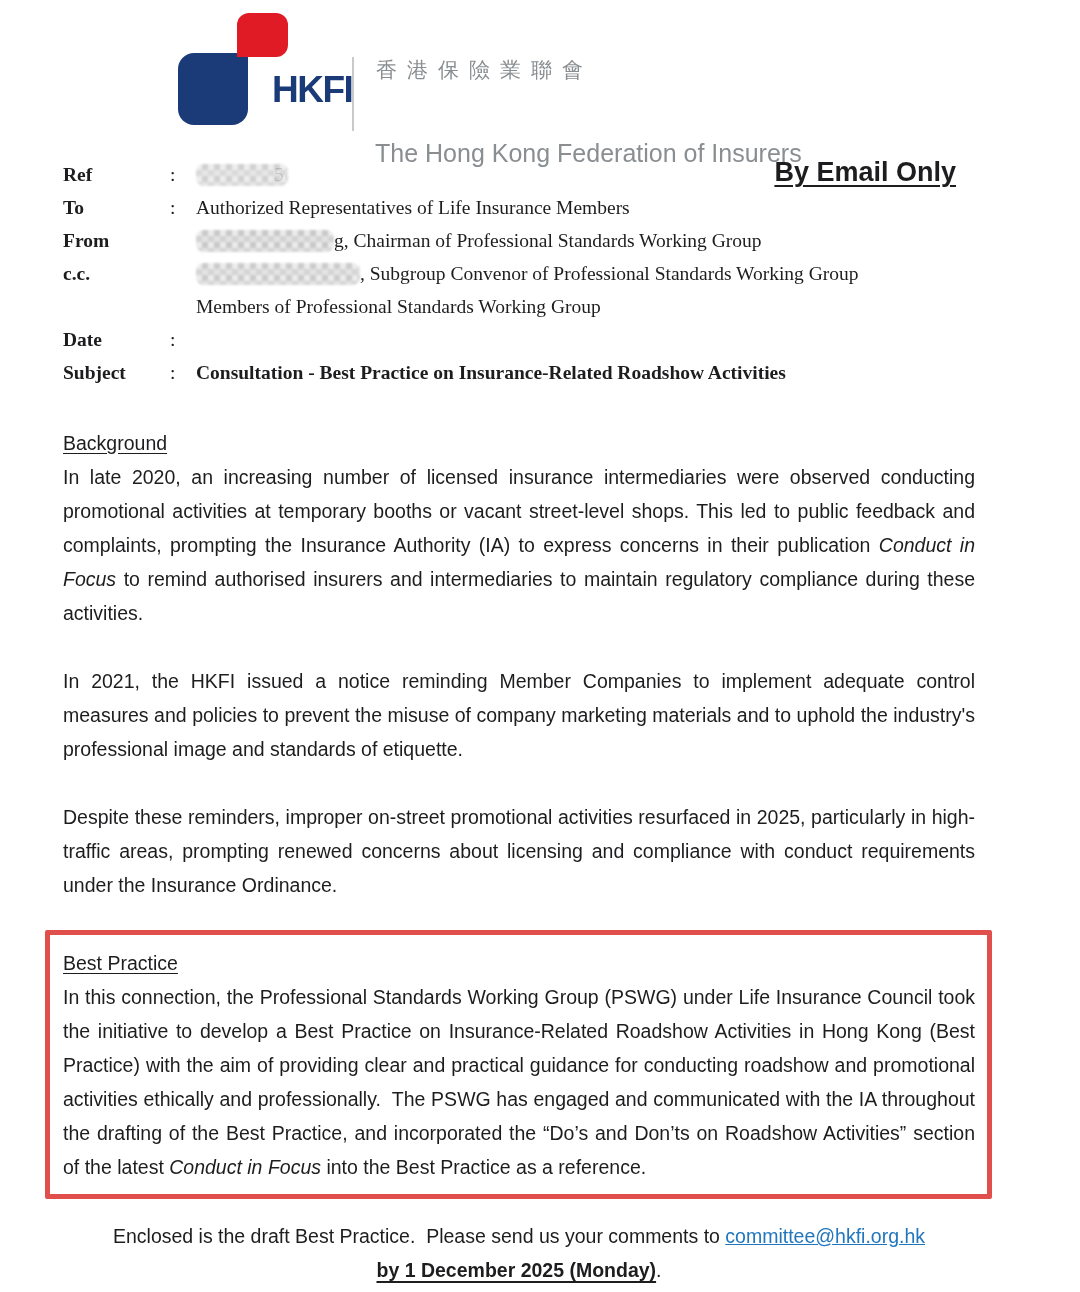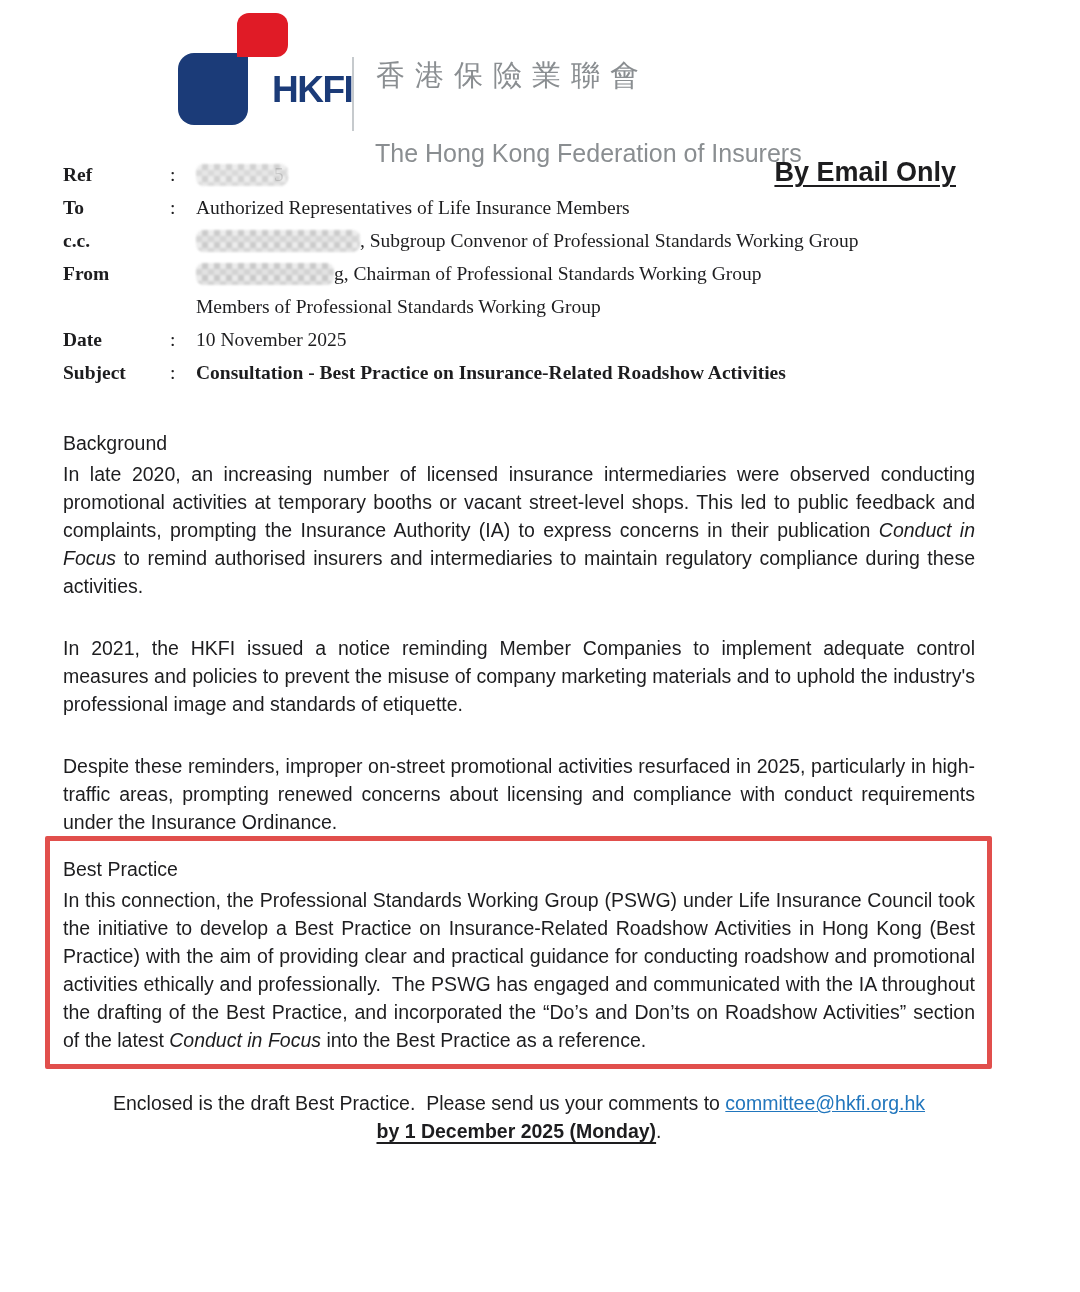--- a/index.html
+++ b/index.html
@@ -22,21 +22,21 @@
     background:#e01b26;border-radius:12px 12px 12px 0;
   }
   .logo-acronym{
     position:absolute;left:248px;top:68px;
     font-size:37px;font-weight:700;letter-spacing:-1.5px;line-height:1;
     color:#1b3b78;background:#ffffff;padding:3px 3px 2px 24px;
   }
   .lh-divider{position:absolute;left:352px;top:57px;width:2px;height:74px;background:#c6cacd;}
   .lh-zh{
     position:absolute;left:376px;top:56px;
-    font-size:29px;letter-spacing:10px;color:#8a8e91;white-space:nowrap;
+    font-size:21px;letter-spacing:10px;color:#8a8e91;white-space:nowrap;
   }
   .lh-en{
     position:absolute;left:375px;top:99px;
     font-size:25px;color:#8a8e91;white-space:nowrap;margin-top:40px;
   }
   
   .byemail{
     position:absolute;top:157px;right:124px;
     font-size:27px;font-weight:700;
     text-decoration:underline;text-decoration-thickness:2px;text-underline-offset:4px;
@@ -55,30 +55,30 @@
     background-size:12px 12px;
     filter:blur(1.1px);
   }
   .redact-ref{width:92px;opacity:.85;}
   .redact-from{width:138px;}
   .redact-cc{width:164px;opacity:.95;}
   .ref-tail{margin-left:-14px;color:#3a3a3a;}
   
   .sec-heading{
     margin:38px 0 0 0;font-size:19.5px;font-weight:400;line-height:33px;
-    text-underline-offset:3px;
+    text-decoration:underline;text-underline-offset:3px;
   }
   .body-para{
-    margin:0 0 34px 0;font-size:19.5px;line-height:28px;
+    margin:0 0 34px 0;font-size:19.5px;line-height:34px;
     text-align:justify;
   }
   .body-para.last{margin-bottom:0;}
   
   .highlight-box{
-    margin:0 -17px 0 -18px;
+    margin:28px -17px 0 -18px;
     border:5px solid #e14f4c;border-radius:2px;
     padding:12px 12px 10px 13px;
   }
   .highlight-box .sec-heading{margin-top:0;}
   .highlight-box .body-para{margin-bottom:0;}
   
   .closing{margin-top:20px;text-align:center;}
   .email-link{color:#2176bd;text-decoration:underline;cursor:pointer;}
   .deadline{
     font-weight:700;text-decoration:underline;
@@ -108,38 +108,37 @@
         <span class="hlabel">Ref</span>
         <span class="hcolon">:</span>
         <span class="hvalue"><span class="redact redact-ref"></span><span class="ref-tail">5</span></span>
       </div>
       <div class="hrow">
         <span class="hlabel">To</span>
         <span class="hcolon">:</span>
         <span class="hvalue">Authorized Representatives of Life Insurance Members</span>
       </div>
       <div class="hrow">
+        <span class="hlabel">From</span>
+        <span class="hcolon"></span>
+        <span class="hvalue"><span class="redact redact-from"></span><span>g, Chairman of Professional Standards Working Group</span></span>
+      </div>
+      <div class="hrow">
         <span class="hlabel">c.c.</span>
         <span class="hcolon"></span>
         <span class="hvalue"><span class="redact redact-cc"></span><span>, Subgroup Convenor of Professional Standards Working Group</span></span>
-      </div>
-      <div class="hrow">
-        <span class="hlabel">From</span>
-        <span class="hcolon"></span>
-        <span class="hvalue"><span class="redact redact-from"></span><span>g, Chairman of Professional Standards Working Group</span></span>
       </div>
       <div class="hrow">
         <span class="hlabel"></span>
         <span class="hcolon"></span>
         <span class="hvalue">Members of Professional Standards Working Group</span>
       </div>
       <div class="hrow">
         <span class="hlabel">Date</span>
         <span class="hcolon">:</span>
-        <span class="hvalue">10 November 2025</span>
       </div>
       <div class="hrow">
         <span class="hlabel">Subject</span>
         <span class="hcolon">:</span>
         <span class="hvalue subject">Consultation - Best Practice on Insurance-Related Roadshow Activities</span>
       </div>
     </section>
 
     <section>
       <h3 class="sec-heading">Background</h3>

